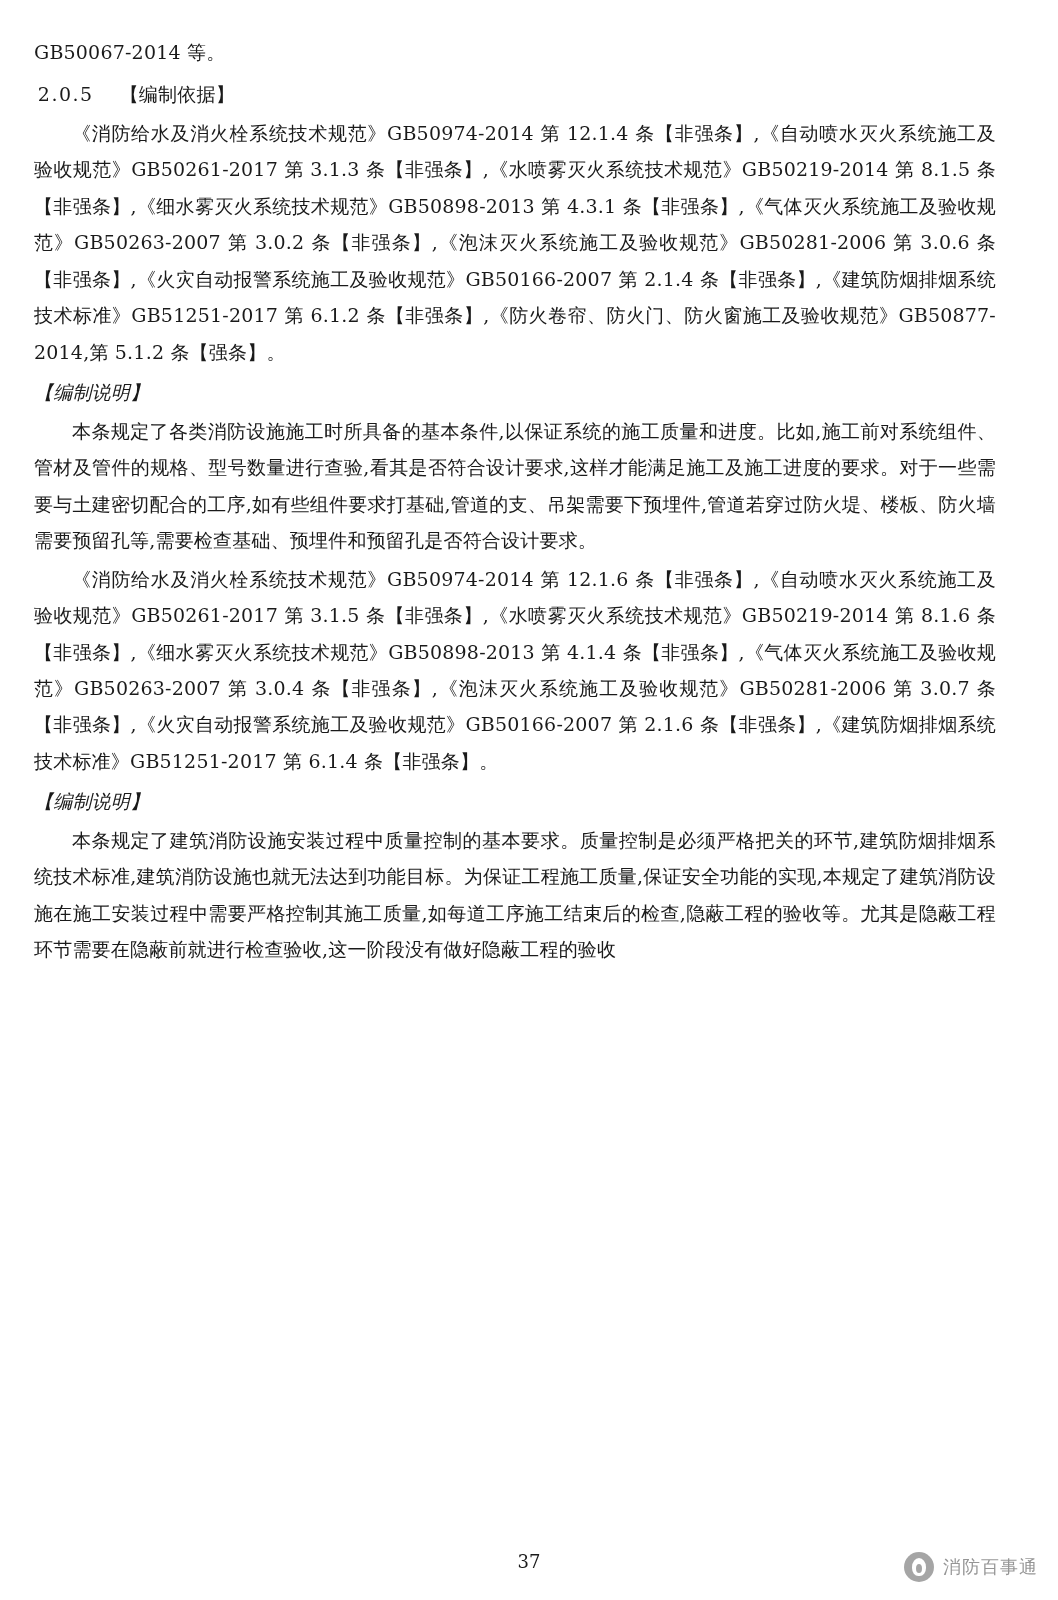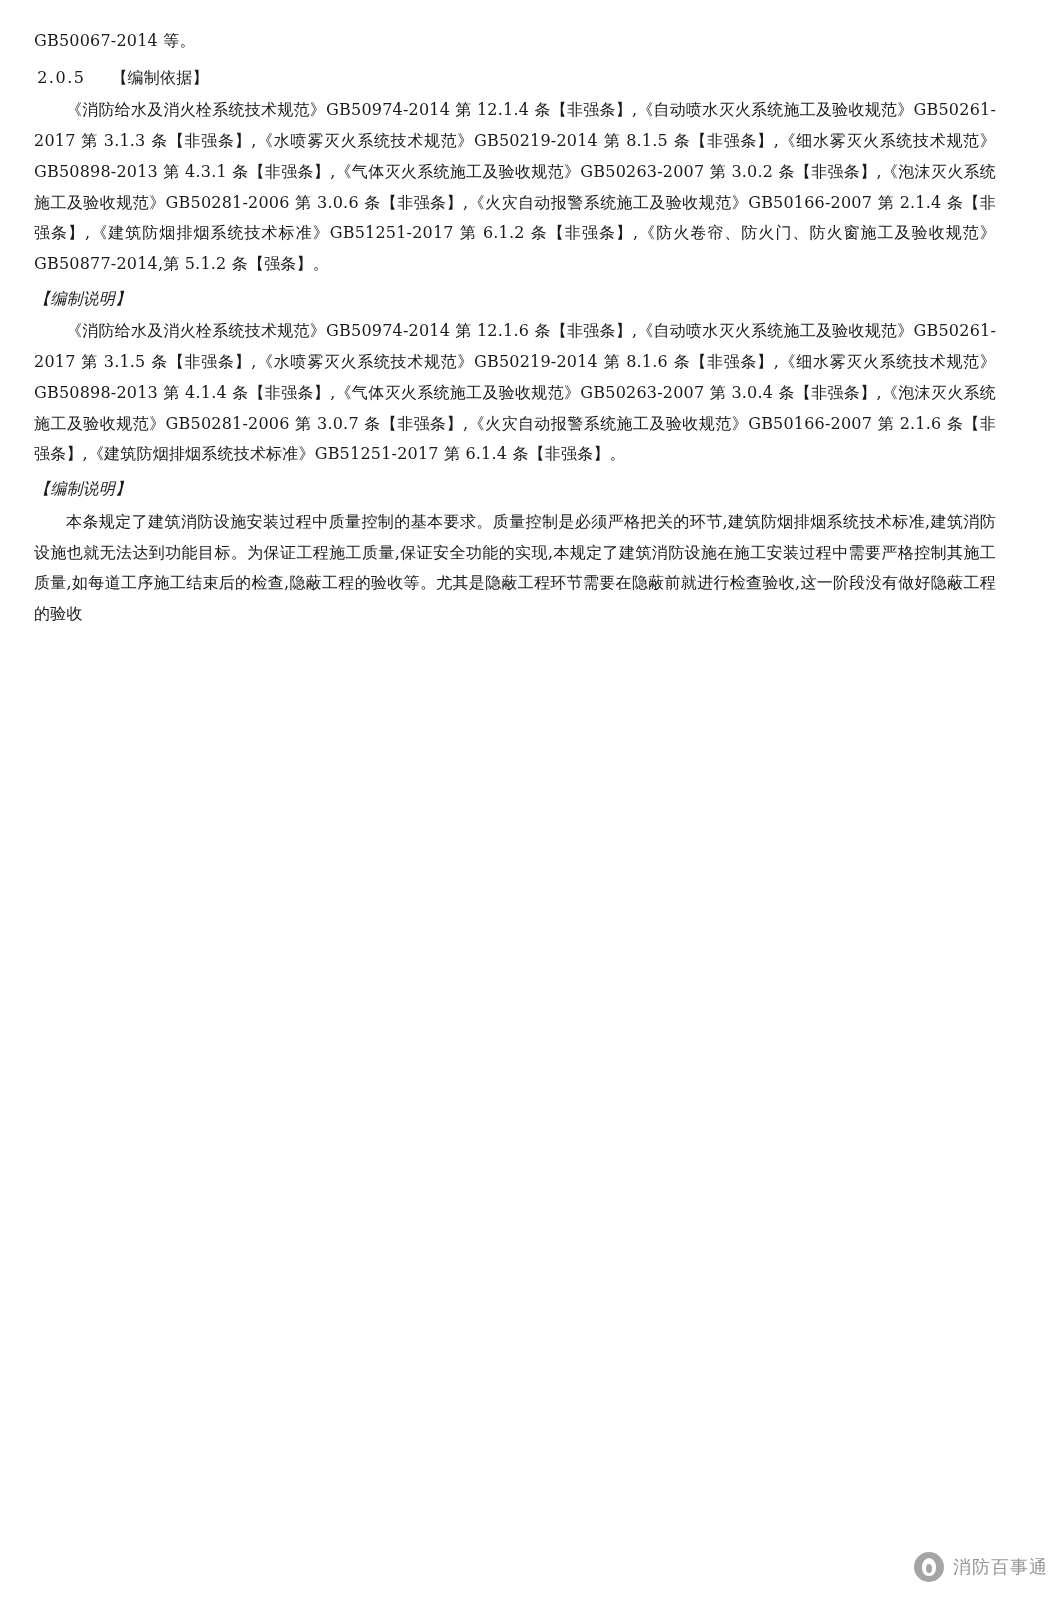--- a/index.html
+++ b/index.html
@@ -16,25 +16,26 @@
     overflow: hidden;
   }
   .page {
     position: relative;
     width: 1058px;
     height: 1600px;
     box-sizing: border-box;
     padding: 26px 62px 0 34px;
   }
   .doc-body {
-    font-size: 16px;
+    font-size: 19px;
     line-height: 1.92;
     text-align: justify;
     text-justify: inter-ideograph;
     letter-spacing: 0.2px;
+    margin-top: 8px;
   }
   p {
     margin: 0;
   }
   .indent-1 { text-indent: 2em; }
   .indent-0 { text-indent: 0; }
   .clause-head {
     text-indent: 0.2em;
     margin-top: 6px;
   }
@@ -55,21 +56,21 @@
     left: 0;
     right: 0;
     bottom: 28px;
     text-align: center;
     font-size: 18px;
     font-family: "DejaVu Serif", "Liberation Serif", serif;
     color: #1a1a1a;
   }
   .watermark {
     position: absolute;
-    right: 10px;
+    right: 20px;
     bottom: 18px;
     display: flex;
     align-items: center;
     gap: 9px;
     opacity: 0.62;
   }
   .wm-logo {
     width: 30px;
     height: 30px;
     border-radius: 50%;
@@ -123,30 +124,32 @@
     <p class="indent-0">GB50067-2014 等。</p>
 
     <p class="clause-head">
       <span class="clause-num">2.0.5</span><span>【编制依据】</span>
     </p>
 
     <p class="indent-1 para-block">《消防给水及消火栓系统技术规范》GB50974-2014 第 12.1.4 条【非强条】,《自动喷水灭火系统施工及验收规范》GB50261-2017 第 3.1.3 条【非强条】,《水喷雾灭火系统技术规范》GB50219-2014 第 8.1.5 条【非强条】,《细水雾灭火系统技术规范》GB50898-2013 第 4.3.1 条【非强条】,《气体灭火系统施工及验收规范》GB50263-2007 第 3.0.2 条【非强条】,《泡沫灭火系统施工及验收规范》GB50281-2006 第 3.0.6 条【非强条】,《火灾自动报警系统施工及验收规范》GB50166-2007 第 2.1.4 条【非强条】,《建筑防烟排烟系统技术标准》GB51251-2017 第 6.1.2 条【非强条】,《防火卷帘、防火门、防火窗施工及验收规范》GB50877-2014,第 5.1.2 条【强条】。</p>
 
     <p class="bracket-title">【编制说明】</p>
 
+    <p class="indent-1 para-block">本条规定了各类消防设施施工时所具备的基本条件,以保证系统的施工质量和进度。比如,施工前对系统组件、管材及管件的规格、型号数量进行查验,看其是否符合设计要求,这样才能满足施工及施工进度的要求。对于一些需要与土建密切配合的工序,如有些组件要求打基础,管道的支、吊架需要下预埋件,管道若穿过防火堤、楼板、防火墙需要预留孔等,需要检查基础、预埋件和预留孔是否符合设计要求。</p>
 
 
     <p class="indent-1 para-block">《消防给水及消火栓系统技术规范》GB50974-2014 第 12.1.6 条【非强条】,《自动喷水灭火系统施工及验收规范》GB50261-2017 第 3.1.5 条【非强条】,《水喷雾灭火系统技术规范》GB50219-2014 第 8.1.6 条【非强条】,《细水雾灭火系统技术规范》GB50898-2013 第 4.1.4 条【非强条】,《气体灭火系统施工及验收规范》GB50263-2007 第 3.0.4 条【非强条】,《泡沫灭火系统施工及验收规范》GB50281-2006 第 3.0.7 条【非强条】,《火灾自动报警系统施工及验收规范》GB50166-2007 第 2.1.6 条【非强条】,《建筑防烟排烟系统技术标准》GB51251-2017 第 6.1.4 条【非强条】。</p>
 
     <p class="bracket-title">【编制说明】</p>
 
     <p class="indent-1 para-block">本条规定了建筑消防设施安装过程中质量控制的基本要求。质量控制是必须严格把关的环节,建筑防烟排烟系统技术标准,建筑消防设施也就无法达到功能目标。为保证工程施工质量,保证安全功能的实现,本规定了建筑消防设施在施工安装过程中需要严格控制其施工质量,如每道工序施工结束后的检查,隐蔽工程的验收等。尤其是隐蔽工程环节需要在隐蔽前就进行检查验收,这一阶段没有做好隐蔽工程的验收</p>
 
   </div>
 
   <div class="fade-bottom"></div>
 
+  <div class="footer">37</div>
 
   <div class="watermark">
     <span class="wm-logo"></span>
     <span class="wm-text">消防百事通</span>
   </div>
 </div>
 
 </body></html>

